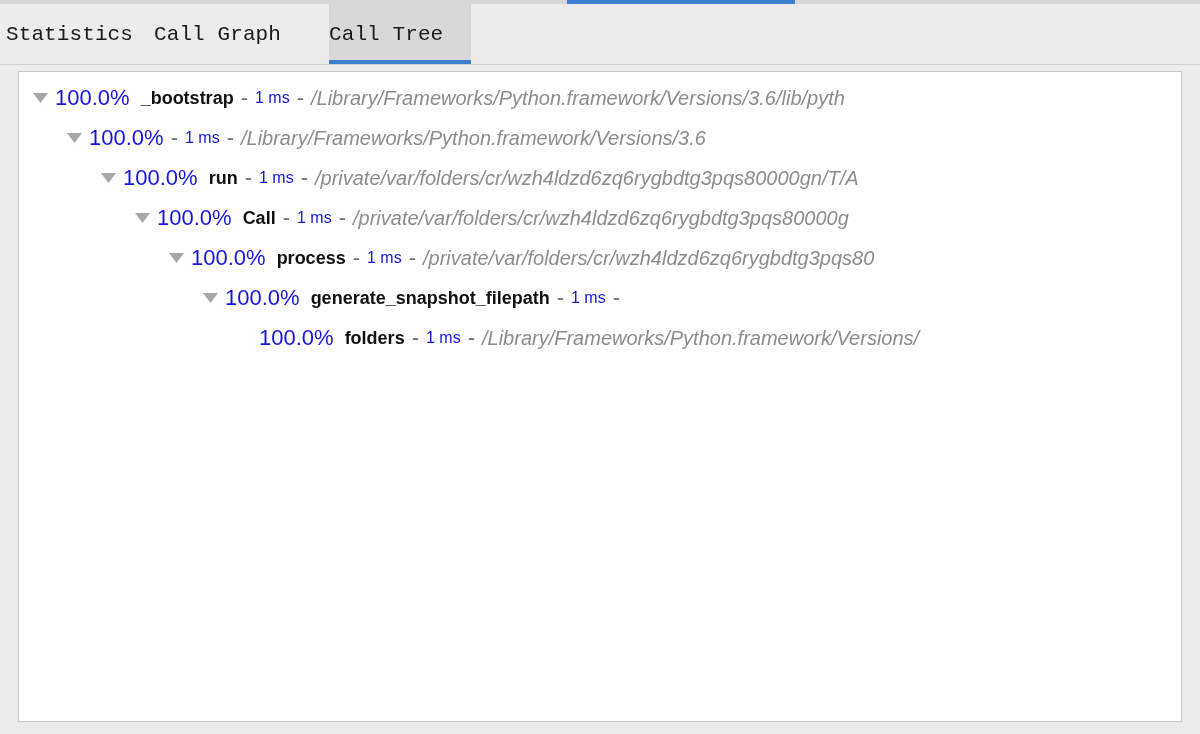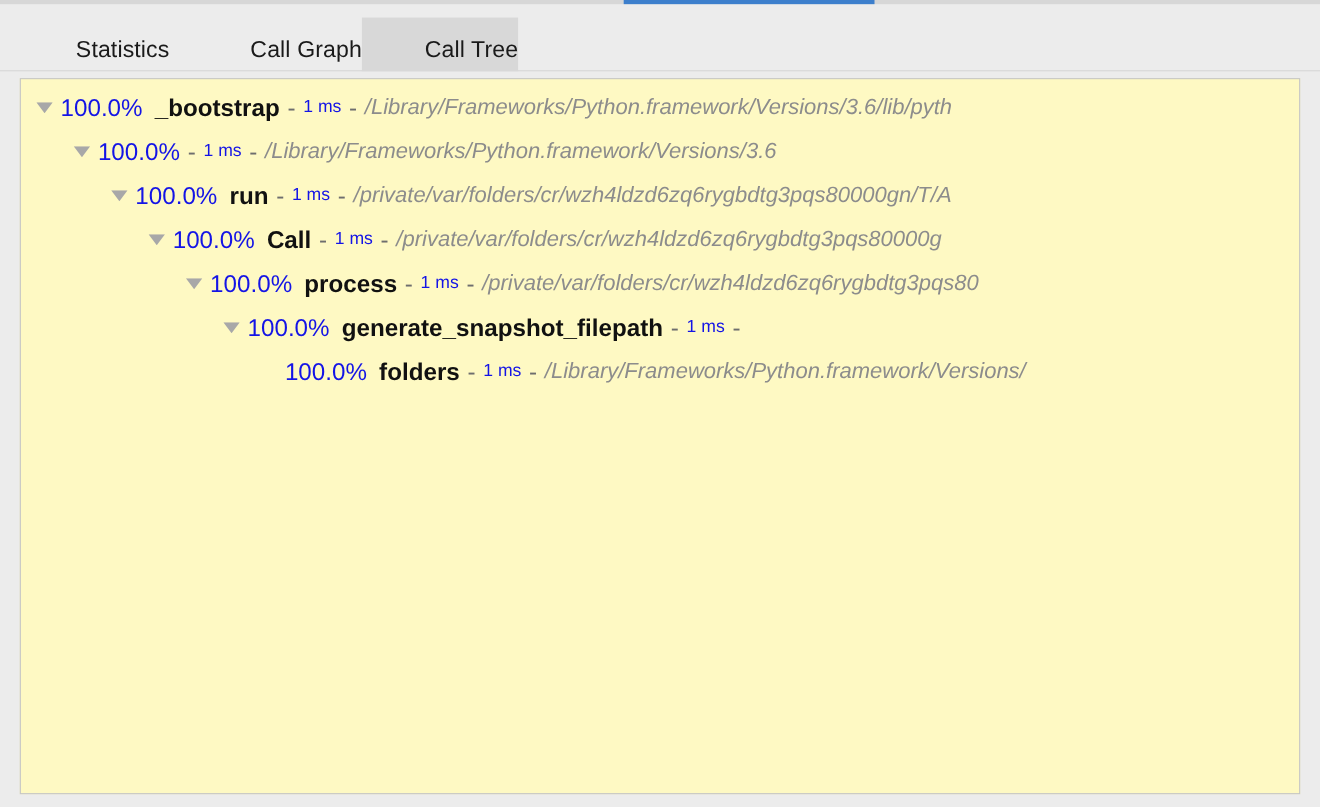--- a/index.html
+++ b/index.html
@@ -31,33 +31,33 @@
   
   #tabbar {
     position: absolute;
     left: 0; top: 4px;
     width: 1200px; height: 61px;
     background: #ececec;
     border-bottom: 1px solid #cfcfcf;
   }
   .tab {
     position: absolute;
-    top: 12px;
+    top: 0;
     height: 60px;
     display: flex;
     align-items: center;
-    justify-content: flex-end;
+    justify-content: flex-start;
     font-size: 21px;
     color: #1a1a1a;
     letter-spacing: .1px;
     white-space: nowrap;
     cursor: default;
     background: transparent;
     border: 0;
-    font-family: Liberation Sans, sans-serif;
+    font-family: Liberation Mono, monospace;
   }
   .tab.active {
     background: #d8d8d8;
   }
   .tab .underline {
     position: absolute;
     left: 0; bottom: 0;
     width: 100%; height: 4px;
     background: #3d7fcc;
   }
@@ -71,21 +71,21 @@
   #panel-outer {
     position: absolute;
     left: 0; top: 65px;
     width: 1200px; height: 669px;
     background: #ececec;
   }
   #panel {
     position: absolute;
     left: 18px; top: 6px;
     width: 1164px; height: 651px;
-    background: #fef9c3;
+    background: #ffffff;
     border: 1px solid #c6c6c6;
     overflow: hidden;
   }
 
   
   .row {
     position: relative;
     height: 40px;
     display: flex;
     align-items: center;
@@ -106,21 +106,21 @@
   .twisty.empty svg { visibility: hidden; }
 
   .pct {
     color: #1414e6;
     font-size: 22px;
     font-weight: 400;
     margin-left: 4px;
   }
   .fname {
     color: #111111;
-    font-size: 22px;
+    font-size: 18px;
     font-weight: bold;
     margin-left: 11px;
   }
   .sep {
     color: #6e6e6e;
     font-size: 22px;
     margin: 0 7px;
   }
   .dur {
     color: #1414e6;

